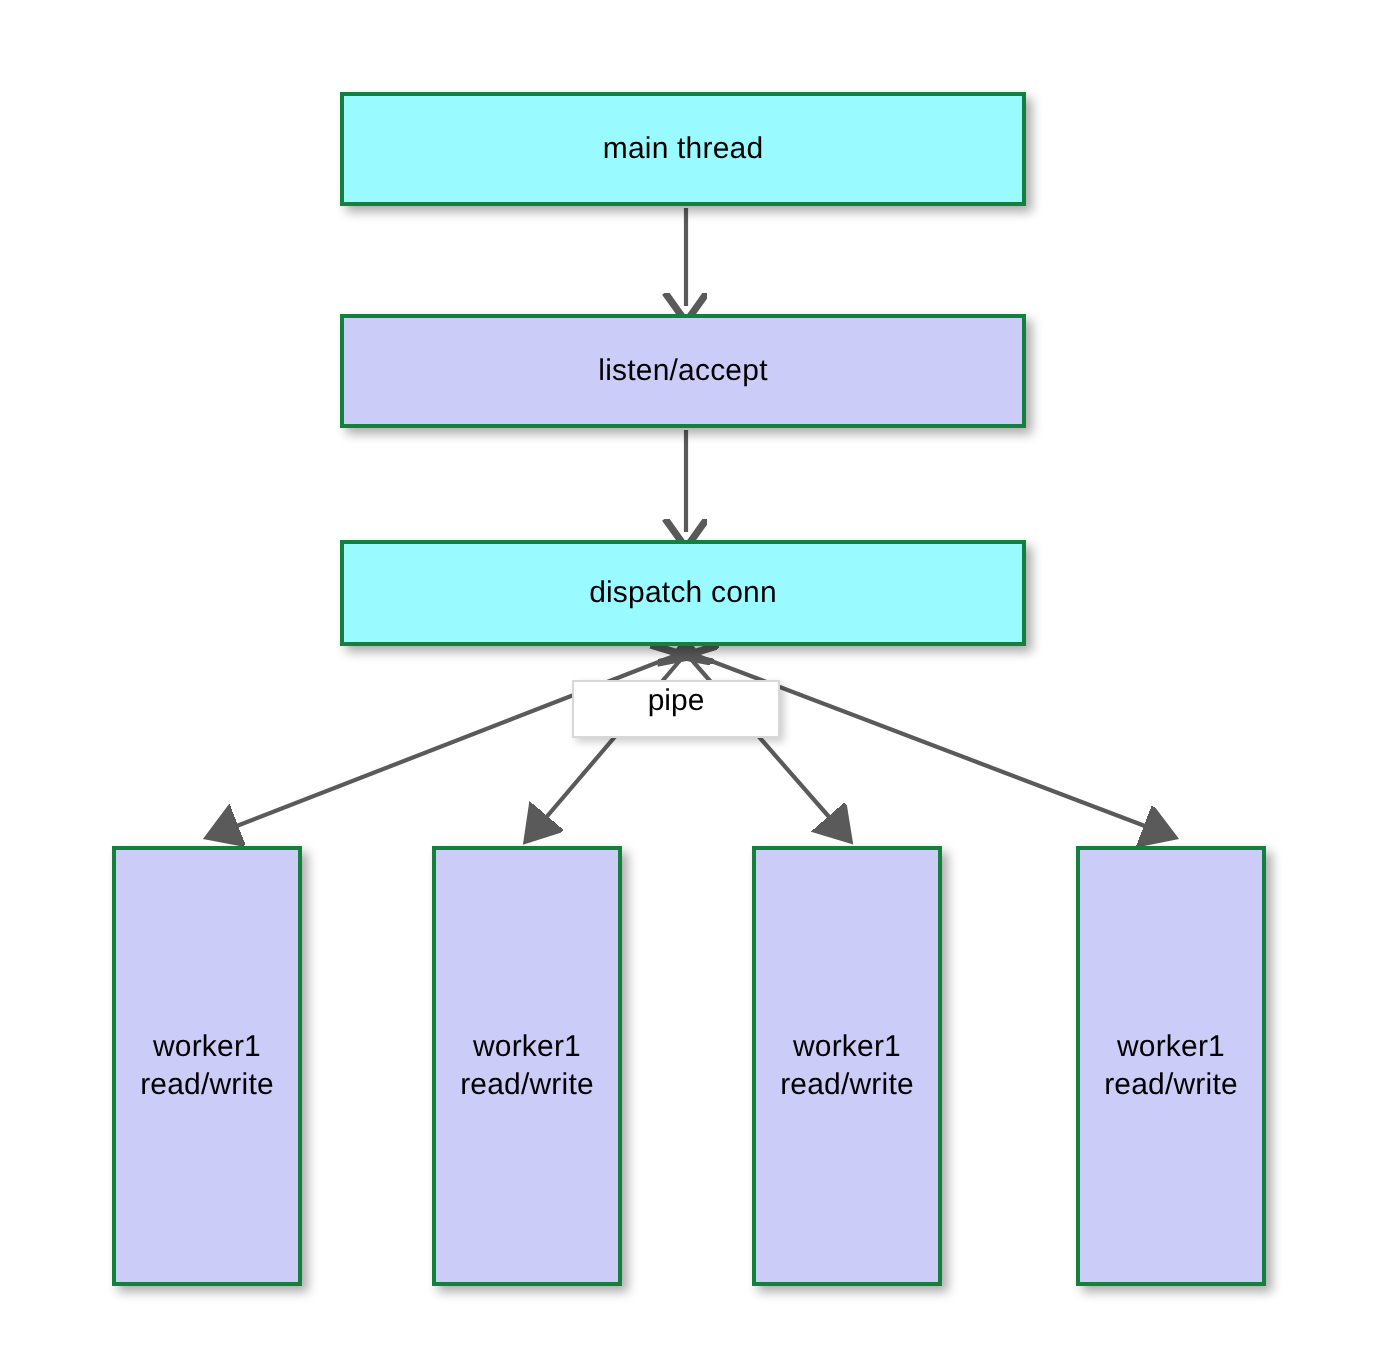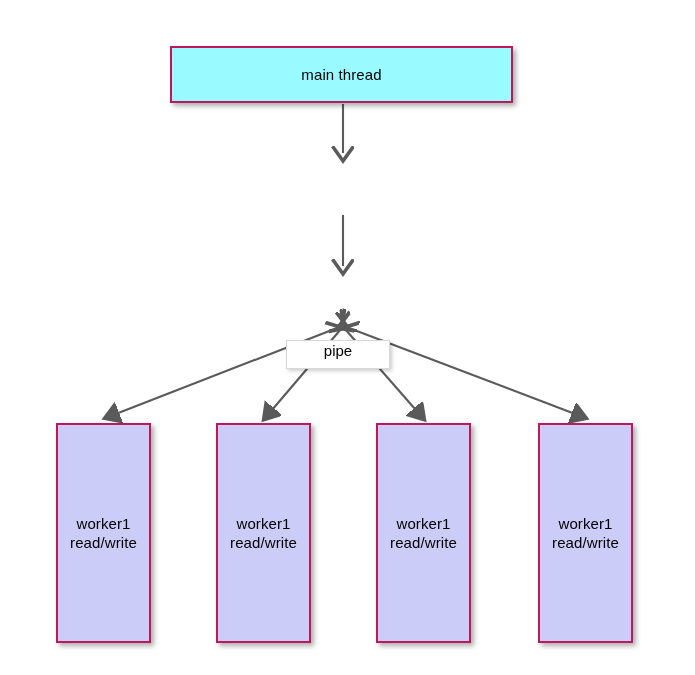--- a/index.html
+++ b/index.html
@@ -20,21 +20,21 @@
     position: absolute;
     left: 0;
     top: 0;
     width: 695px;
     height: 675px;
     pointer-events: none;
   }
   .node {
     position: absolute;
     box-sizing: border-box;
-    border: 2px solid #be185d;
+    border: 2px solid #15803d;
     box-shadow: 3px 3px 5px rgba(0,0,0,0.32);
     display: flex;
     align-items: center;
     justify-content: center;
     text-align: center;
     color: #000000;
     font-size: 15px;
     line-height: 19px;
     letter-spacing: 0.1px;
     white-space: pre-line;
@@ -83,21 +83,27 @@
       <line x1="341" y1="329" x2="266" y2="417" marker-start="url(#arrowIn)" marker-end="url(#arrowOut)"></line>
       <line x1="345" y1="329" x2="422" y2="417" marker-start="url(#arrowIn)" marker-end="url(#arrowOut)"></line>
       <line x1="349" y1="328" x2="583" y2="417" marker-start="url(#arrowIn)" marker-end="url(#arrowOut)"></line>
     </g>
   </svg>
 
   <div class="node cyan" style="left:170px; top:46px; width:343px; height:57px;">
     <span>main thread</span>
   </div>
 
+  <div class="node lilac" style="left:170px; top:157px; width:343px; height:57px;">
+    <span>listen/accept</span>
+  </div>
 
+  <div class="node cyan" style="left:170px; top:270px; width:343px; height:53px;">
+    <span>dispatch conn</span>
+  </div>
 
   <div class="node lilac" style="left:56px; top:423px; width:95px; height:220px;">
     <span>worker1
 read/write</span>
   </div>
 
   <div class="node lilac" style="left:216px; top:423px; width:95px; height:220px;">
     <span>worker1
 read/write</span>
   </div>

